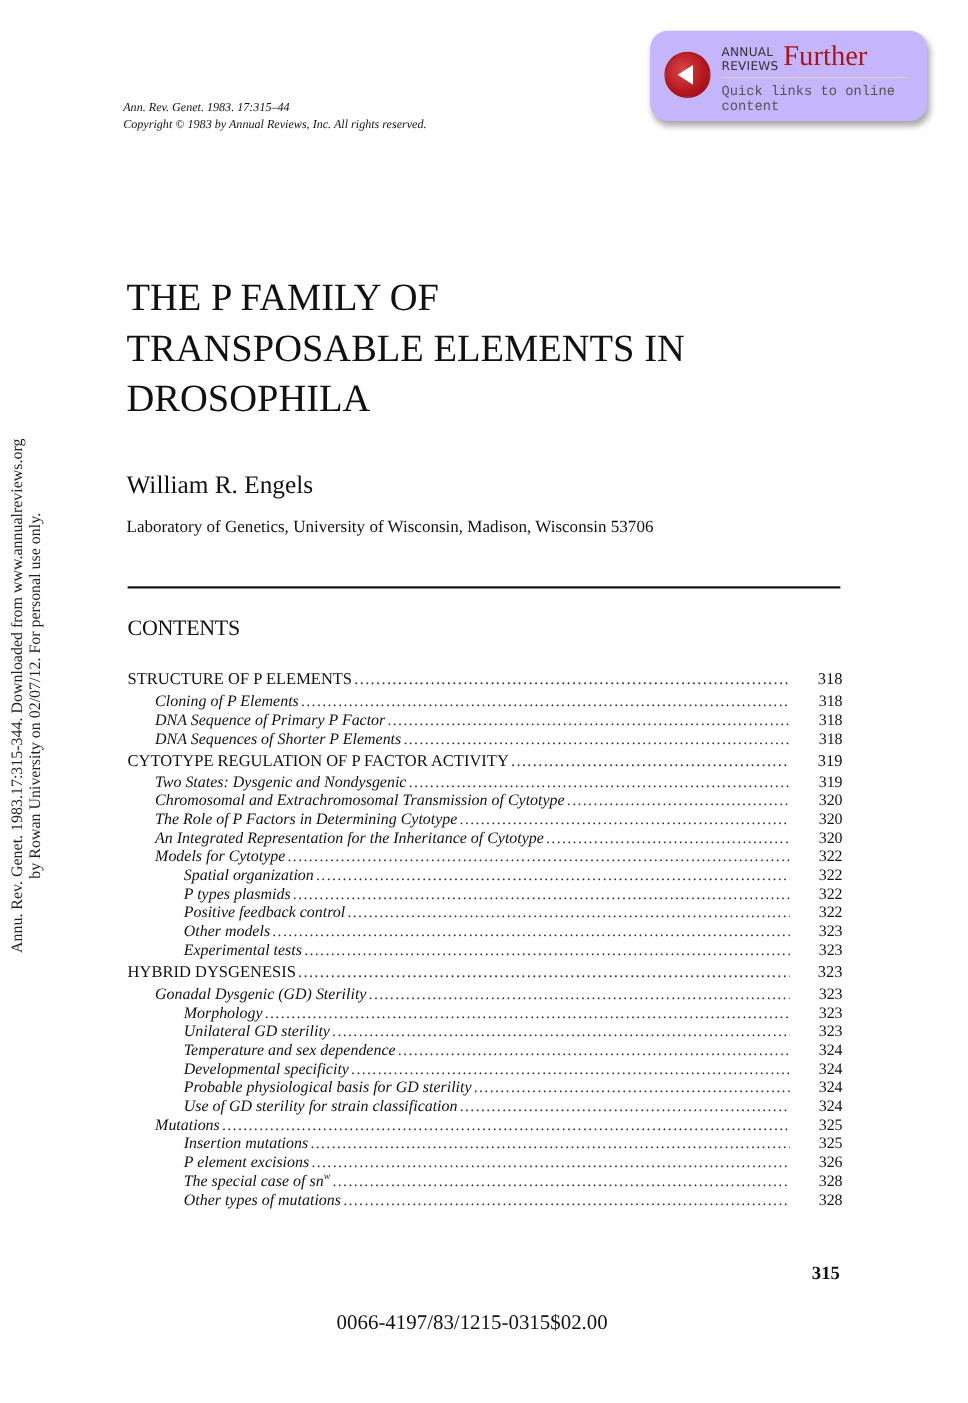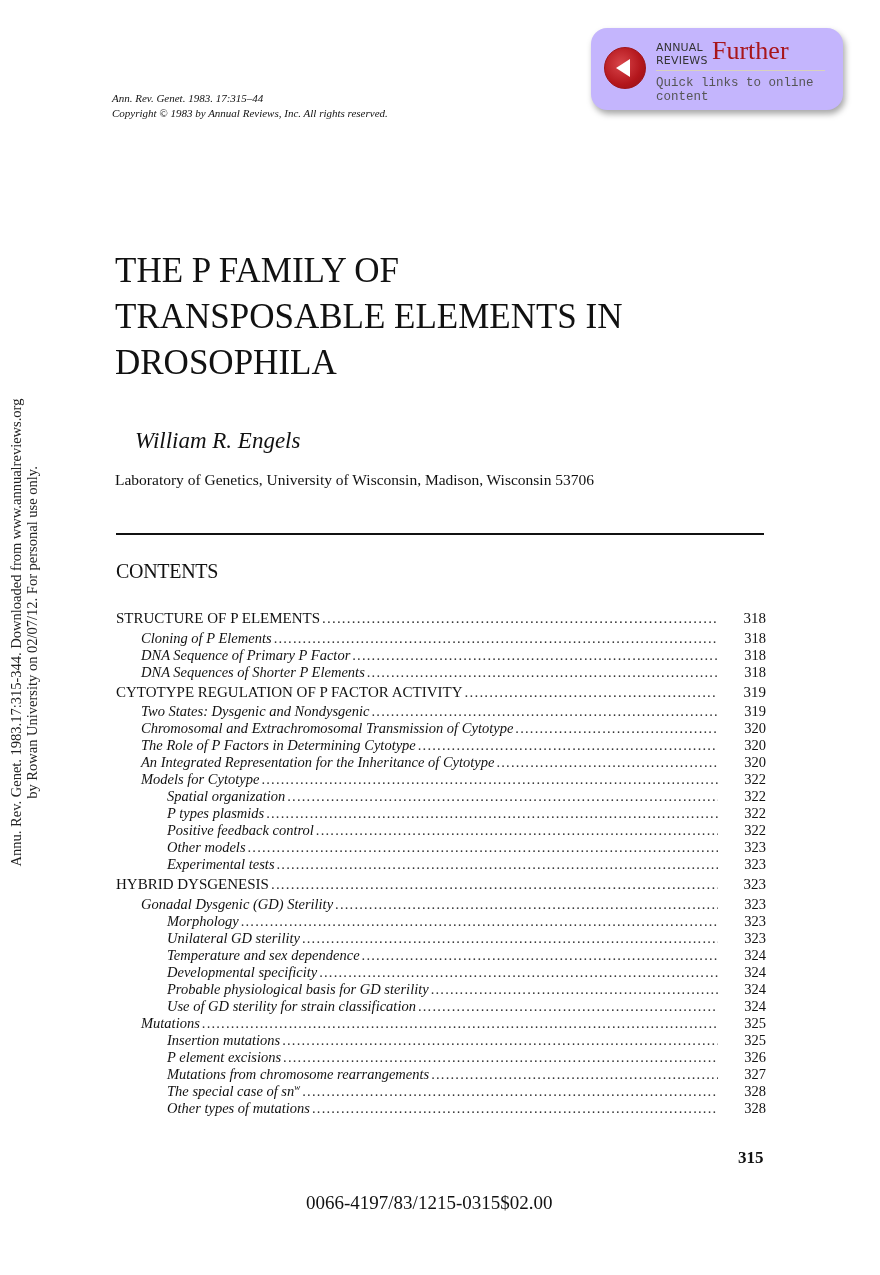--- a/index.html
+++ b/index.html
@@ -47,21 +47,21 @@
   .badge .quick {
     position: absolute; left: 65px; top: 48px; font-family: Liberation Mono, monospace;
     font-size: 12.5px; color: #555;
   }
   .title {
     position: absolute; left: 115px; top: 248px; font-size: 35px; line-height: 46px;
     font-weight: normal; margin: 0; color: #111;
   }
   .title span { display: block; }
   .author {
-    position: absolute; left: 115px; top: 428px; font-size: 23px; font-style: italic; color: #111; margin-left: 20px;
+    position: absolute; left: 115px; top: 428px; font-size: 23px; color: #111;
   }
   .affil {
     position: absolute; left: 115px; top: 471px; font-size: 15.5px; color: #111;
   }
   .rule {
     position: absolute; left: 116px; top: 533px; width: 648px; height: 2px; background: #111;
   }
   .contents-head {
     position: absolute; left: 116px; top: 560px; font-size: 20px; letter-spacing: -0.3px;
   }
@@ -254,25 +254,20 @@
       <span class="label"><span>Insertion mutations</span></span>
       <span class="dots"></span>
       <span class="page">325</span>
     </div>
     <div class="toc-row l2">
       <span class="label"><span>P element excisions</span></span>
       <span class="dots"></span>
       <span class="page">326</span>
     </div>
     <div class="toc-row l2">
-      <span class="label"><span>Mutations from chromosome rearrangements</span></span>
-      <span class="dots"></span>
-      <span class="page">327</span>
-    </div>
-    <div class="toc-row l2">
       <span class="label"><span>The special case of sn</span><sup>w</sup></span>
       <span class="dots"></span>
       <span class="page">328</span>
     </div>
     <div class="toc-row l2">
       <span class="label"><span>Other types of mutations</span></span>
       <span class="dots"></span>
       <span class="page">328</span>
     </div>
   </div>

